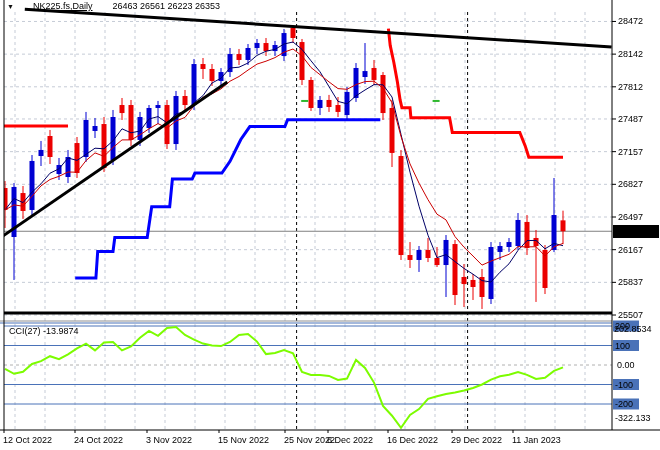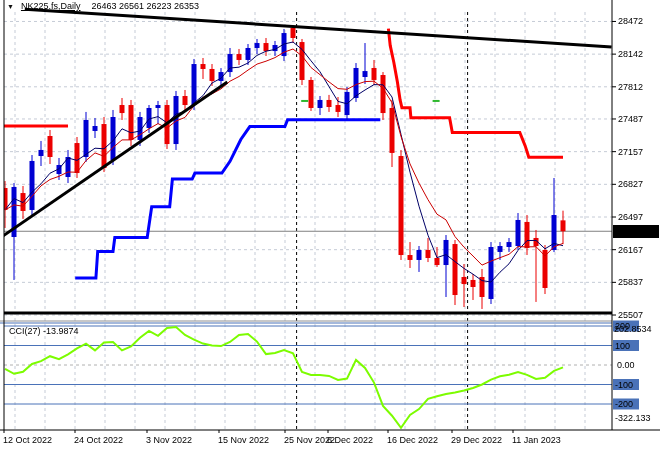--- a/index.html
+++ b/index.html
@@ -2,22 +2,22 @@
 <html><head>
 <meta charset="utf-8">
 <style>
   html,body{margin:0;padding:0;background:#fff;}
   .chart-window{position:relative;width:660px;height:450px;background:#ffffff;
     font-family:"Liberation Sans",sans-serif;overflow:hidden;}
   svg{position:absolute;left:0;top:0;}
   svg text{font-family:"Liberation Sans",sans-serif;font-size:9px;fill:#000;}
   .title-bar{position:absolute;left:7px;top:1px;z-index:6;font-size:9px;color:#000;
     display:flex;align-items:center;white-space:nowrap;}
-  .title-bar .sym{margin-left:7px;text-decoration:underline;}
-  .title-bar .ohlc{margin-left:11px;}
+  .title-bar .sym{margin-left:19px;text-decoration:underline;}
+  .title-bar .ohlc{margin-left:20px;}
   .dd{font-size:7px;color:#111;}
   .cci-label{position:absolute;left:9px;top:326px;z-index:6;font-size:9px;color:#000;}
 </style>
 </head>
 <body>
 
 <div class="chart-window">
   <div class="title-bar">
     <span class="dd">▼</span>
     <span class="sym">NK225.fs,Daily</span>

